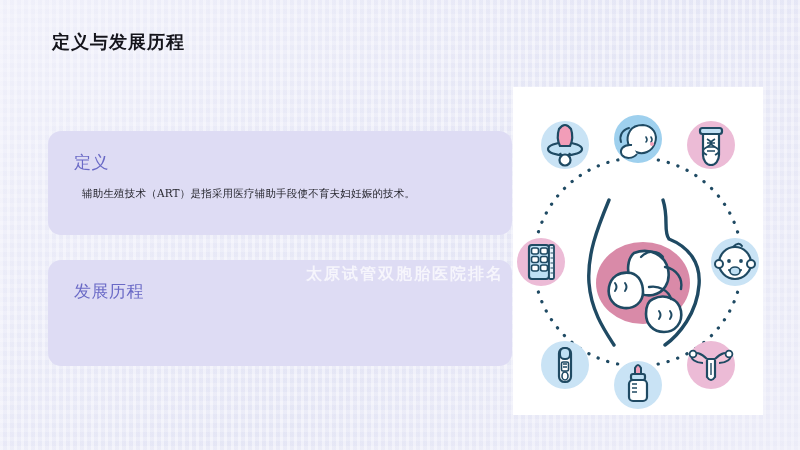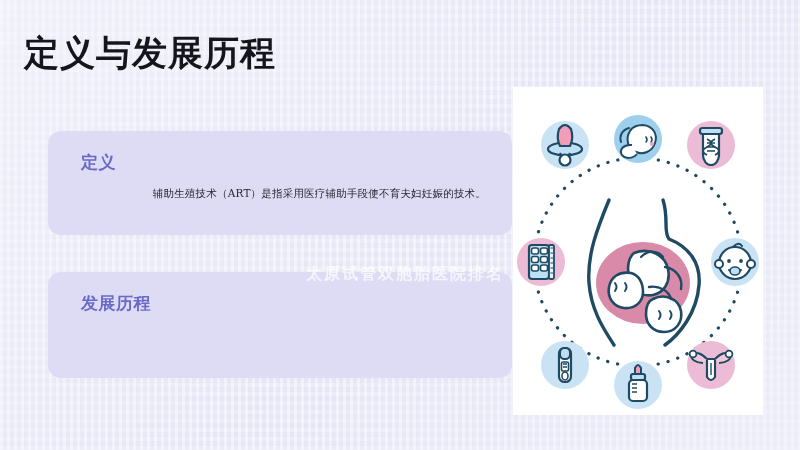--- a/index.html
+++ b/index.html
@@ -37,59 +37,58 @@
   #bg-wash {
     position: absolute;
     inset: 0;
     background: linear-gradient(135deg, rgba(244,244,252,0.75) 0%, rgba(232,233,247,0.35) 55%, rgba(240,240,250,0.7) 100%);
     pointer-events: none;
   }
 
   
   #page-title {
     position: absolute;
-    left: 24px;
+    left: 52px;
     top: 30px;
     font-family: Liberation Sans, sans-serif;
-    font-size: 35px;
+    font-size: 18px;
     font-weight: 700;
     color: #15151c;
     letter-spacing: 1px;
     white-space: nowrap;
   }
 
   
   .card {
     position: absolute;
     left: 48px;
     width: 464px;
     background: #dedcf4;
     border-radius: 13px;
     box-sizing: border-box;
     padding: 20px 26px 18px 26px;
   }
   #card-definition { top: 131px; height: 104px; }
-  #card-history    { top: 272px; height: 106px; }
+  #card-history    { top: 260px; height: 106px; }
 
   .card-heading {
     font-family: "DejaVu Serif", "Liberation Serif", serif;
     font-size: 17px;
-    font-weight: 700;
+    font-weight: 400;
     color: #6a6ac6;
-    margin: 0 0 10px 7px;
+    margin: 0 0 10px 0;
     letter-spacing: 0.5px;
   }
   .card-body {
     font-family: "DejaVu Serif", "Liberation Serif", serif;
     font-size: 10.5px;
     line-height: 1.85;
     color: #26262e;
-    margin: 0;
+    margin: 8px;
     letter-spacing: 0.2px;
-    text-align: right;
   }
 
   
   #watermark {
     position: absolute;
     left: 306px;
     top: 236px;
     font-family: "DejaVu Sans", "Liberation Sans", sans-serif;
     font-size: 16px;
     font-weight: 700;

